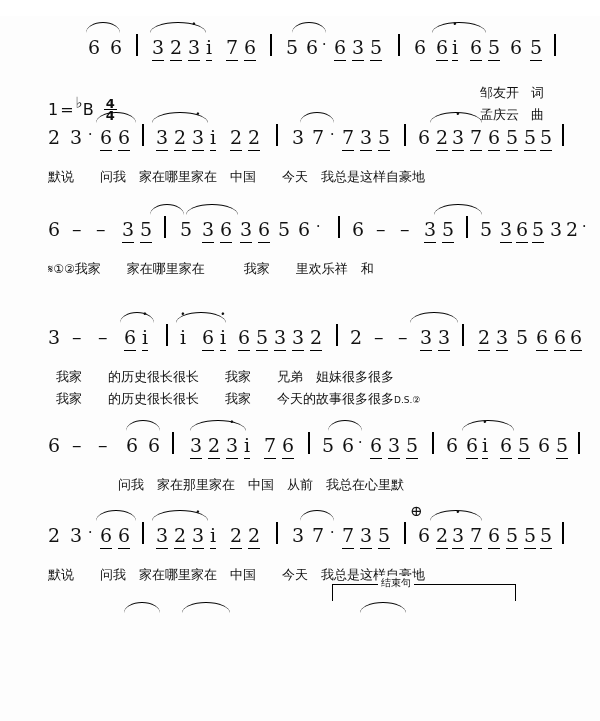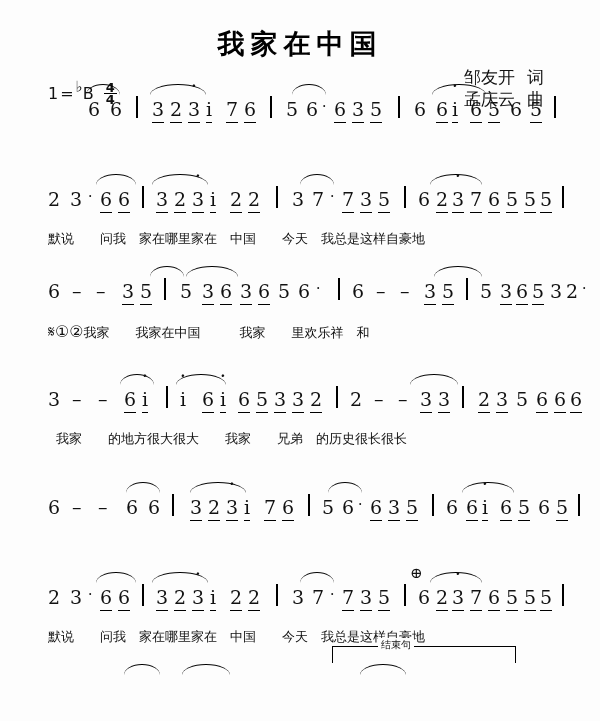--- a/index.html
+++ b/index.html
@@ -45,21 +45,21 @@
     font-size: 13px;
     font-weight: bold;
     color: #000;
     margin-top: 8px;
     letter-spacing: 4px;
   }
   .credits {
     position: absolute;
     right: 56px;
     top: 66px;
-    font-size: 17px;
+    font-size: 13px;
     line-height: 22px;
     text-align: left;
     white-space: nowrap;
   }
   .credits span.gap { display: inline-block; width: 12px; }
 
   
   .keysig {
     position: absolute;
     left: 48px;
@@ -162,21 +162,20 @@
   .coda {
     position: absolute;
     font-size: 15px;
   }
 </style>
 </head>
 <body>
 
 <div class="sheet">
 
-  <div class="title">我家在中国</div>
 
   <div class="credits">
     <div>
       <span>邹友开</span><span class="gap"></span><span>词</span>
     </div>
     <div>
       <span>孟庆云</span><span class="gap"></span><span>曲</span>
     </div>
   </div>
 
@@ -295,21 +294,21 @@
       <span class="bar" style="left:466px;top:18px;"></span>
       <span class="n" style="left:480px;top:20px;">5</span>
       <span class="n under" style="left:500px;top:20px;">3</span>
       <span class="n under" style="left:516px;top:20px;">6</span>
       <span class="n under" style="left:532px;top:20px;">5</span>
       <span class="n" style="left:550px;top:20px;">3</span>
       <span class="n" style="left:566px;top:20px;">2</span>
       <span class="n" style="left:582px;top:20px;font-size:14px;">·</span>
     </div>
     <div class="lyrics2" style="padding-left:48px;">
-      <span style="font-size:16px;">𝄋①②</span><span>我家　　我家在中国　　　我家　　里欢乐祥　和</span>
+      <span style="font-size:12px;">𝄋①②</span><span>我家　　家在哪里家在　　　我家　　里欢乐祥　和</span>
     </div>
   </div>
 
   <div class="system" style="margin-top:4px;height:104px;">
     <div class="notes">
       <span class="slur" style="left:120px; top:6px; width:34px;"></span>
       <span class="slur" style="left:176px; top:6px; width:50px;"></span>
       <span class="slur" style="left:410px; top:6px; width:48px;"></span>
 
       <span class="n" style="left:48px;top:20px;">3</span>
@@ -333,21 +332,24 @@
       <span class="n under" style="left:420px;top:20px;">3</span>
       <span class="n under" style="left:438px;top:20px;">3</span>
       <span class="bar" style="left:462px;top:18px;"></span>
       <span class="n under" style="left:478px;top:20px;">2</span>
       <span class="n under" style="left:496px;top:20px;">3</span>
       <span class="n" style="left:516px;top:20px;">5</span>
       <span class="n under" style="left:536px;top:20px;">6</span>
       <span class="n under" style="left:554px;top:20px;">6</span>
       <span class="n under" style="left:570px;top:20px;">6</span>
     </div>
-    <div class="lyrics" style="padding-left:56px;">我家　　的地方很大很大　　我家　　兄弟　的历史很长很长</div>
+    <div class="lyrics" style="padding-left:56px;">我家　　的历史很长很长　　我家　　兄弟　姐妹很多很多</div>
+    <div class="lyrics2" style="padding-left:56px;">
+      <span>我家　　的历史很长很长　　我家　　今天的故事很多很多</span><span style="font-size:9px;">D.S.②</span>
+    </div>
   </div>
 
   <div class="system" style="margin-top:4px;">
     <div class="notes">
       <span class="slur" style="left:126px; top:6px; width:34px;"></span>
       <span class="slur" style="left:190px; top:6px; width:56px;"></span>
       <span class="slur" style="left:328px; top:6px; width:34px;"></span>
       <span class="slur" style="left:462px; top:6px; width:52px;"></span>
 
       <span class="n" style="left:48px;top:20px;">6</span>
@@ -372,20 +374,21 @@
       <span class="bar" style="left:432px;top:18px;"></span>
       <span class="n" style="left:446px;top:20px;">6</span>
       <span class="n under" style="left:466px;top:20px;">6</span>
       <span class="n under dotabove" style="left:482px;top:20px;">i</span>
       <span class="n under" style="left:500px;top:20px;">6</span>
       <span class="n under" style="left:518px;top:20px;">5</span>
       <span class="n" style="left:538px;top:20px;">6</span>
       <span class="n under" style="left:556px;top:20px;">5</span>
       <span class="bar" style="left:578px;top:18px;"></span>
     </div>
+    <div class="lyrics" style="padding-left:118px;">问我　家在那里家在　中国　从前　我总在心里默</div>
   </div>
 
   <div class="system" style="margin-top:2px;">
     <div class="notes">
       <span class="slur" style="left:96px; top:6px; width:40px;"></span>
       <span class="slur" style="left:152px; top:6px; width:56px;"></span>
       <span class="slur" style="left:300px; top:6px; width:34px;"></span>
       <span class="slur" style="left:430px; top:6px; width:52px;"></span>
       <span class="coda" style="left:410px;top:-2px;">⊕</span>
 

